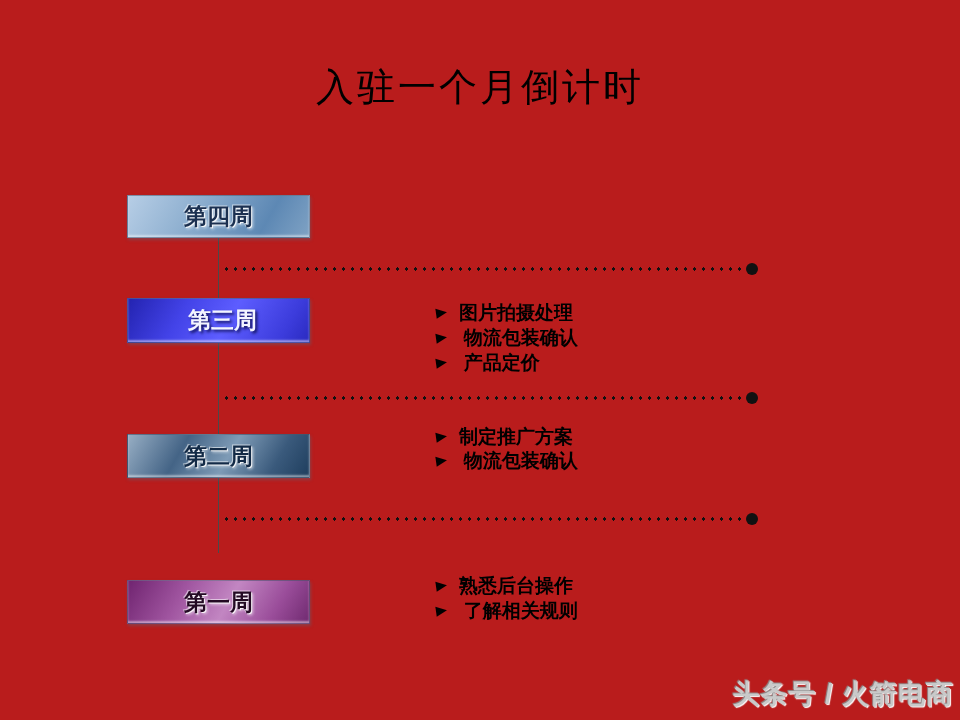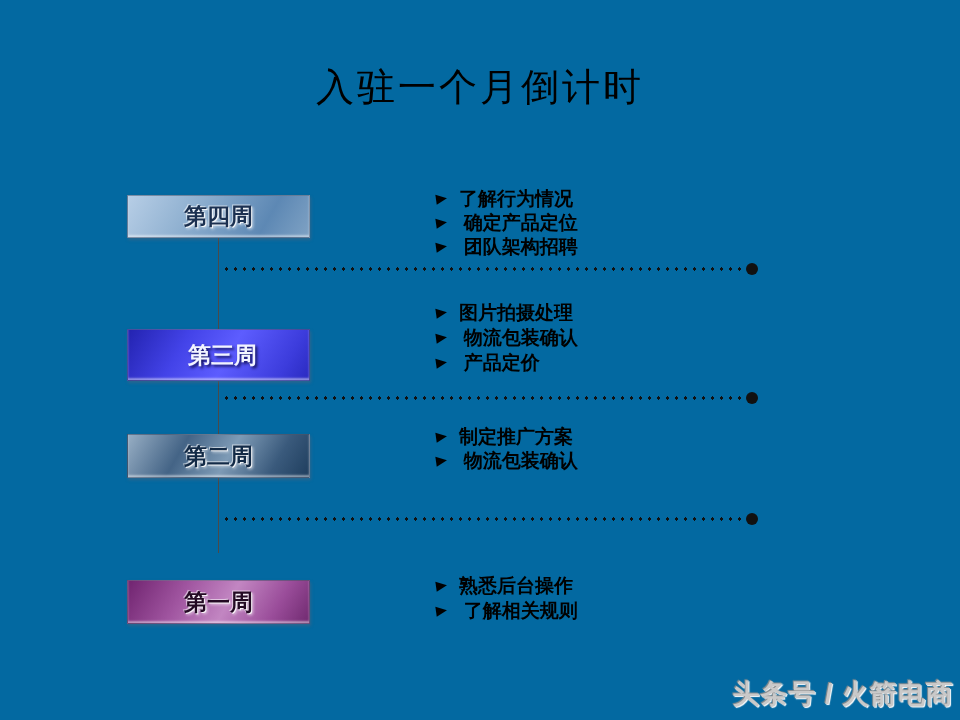--- a/index.html
+++ b/index.html
@@ -1,17 +1,17 @@
 <!DOCTYPE html>
 <html><head>
 <meta charset="utf-8">
 <style>
   html,body { margin:0; padding:0; background:#888; }
   .slide {
-    position:relative; width:960px; height:720px; background:#0369a1;
+    position:relative; width:960px; height:720px; background:#b91c1c;
     overflow:hidden; font-family:"Liberation Serif","DejaVu Serif",serif;
     margin:0 auto;
   }
   
   .title {
     position:absolute; top:62px; left:0; width:100%;
     text-align:center; font-size:38px; font-weight:400; color:#000;
     letter-spacing:3px;
   }
   
@@ -22,21 +22,21 @@
   
   .weekbox {
     position:absolute; left:127px; width:183px; height:43px; z-index:2;
     display:flex; align-items:center; justify-content:center;
     font-size:23px; font-weight:bold;
     border:1px solid rgba(90,100,120,.55);
     box-shadow:1px 2px 3px rgba(90,100,120,.45), inset 0 -2px 2px rgba(255,255,255,.45);
     box-sizing:border-box;
   }
   .wb4 { top:195px; background:linear-gradient(120deg,#b7cee6 0%,#8fb0d0 35%,#5d88b4 75%,#7fa2c4 100%); color:#1b3050; }
-  .wb3 { top:329px; height:52px; background:linear-gradient(120deg,#2323b0 0%,#4343e8 30%,#5d5dff 55%,#3c3cdc 85%,#2a2ac0 100%); color:#f2f4ff;padding-left:8px; }
+  .wb3 { top:298px; height:45px; background:linear-gradient(120deg,#2323b0 0%,#4343e8 30%,#5d5dff 55%,#3c3cdc 85%,#2a2ac0 100%); color:#f2f4ff;padding-left:8px; }
   .wb2 { top:434px; height:44px; background:linear-gradient(120deg,#97aec4 0%,#446486 30%,#7e9bb6 55%,#3a5a7c 80%,#1f3e5e 100%); color:#122a46; }
   .wb1 { top:580px; height:44px; background:linear-gradient(120deg,#702470 0%,#a055a0 30%,#c286c2 55%,#9a4d9a 80%,#702a70 100%); color:#240a24; }
   .wb4 span, .wb2 span, .wb1 span {
     text-shadow:1px 1px 0 rgba(255,255,255,.85), -1px -1px 0 rgba(255,255,255,.55), 2px 2px 3px rgba(255,255,255,.6);
   }
   .wb3 span { text-shadow:2px 2px 3px rgba(5,5,60,.85); }
   
   .dotline { position:absolute; left:222px; width:536px; height:13px; z-index:1; }
   .d1 { top:262px; } .d2 { top:391px; } .d3 { top:512px; }
   .dots {
@@ -98,34 +98,20 @@
   </div>
   <div class="dotline d2">
     <div class="dots"></div>
     <div class="enddot"></div>
   </div>
   <div class="dotline d3">
     <div class="dots"></div>
     <div class="enddot"></div>
   </div>
 
-  <div class="tasks tg4">
-    <div class="task">
-      <span class="arrow"></span>
-      <span class="task-text">了解行为情况</span>
-    </div>
-    <div class="task">
-      <span class="arrow"></span>
-      <span class="task-text"> 确定产品定位</span>
-    </div>
-    <div class="task">
-      <span class="arrow"></span>
-      <span class="task-text"> 团队架构招聘</span>
-    </div>
-  </div>
 
   <div class="tasks tg3">
     <div class="task">
       <span class="arrow"></span>
       <span class="task-text">图片拍摄处理</span>
     </div>
     <div class="task">
       <span class="arrow"></span>
       <span class="task-text"> 物流包装确认</span>
     </div>

